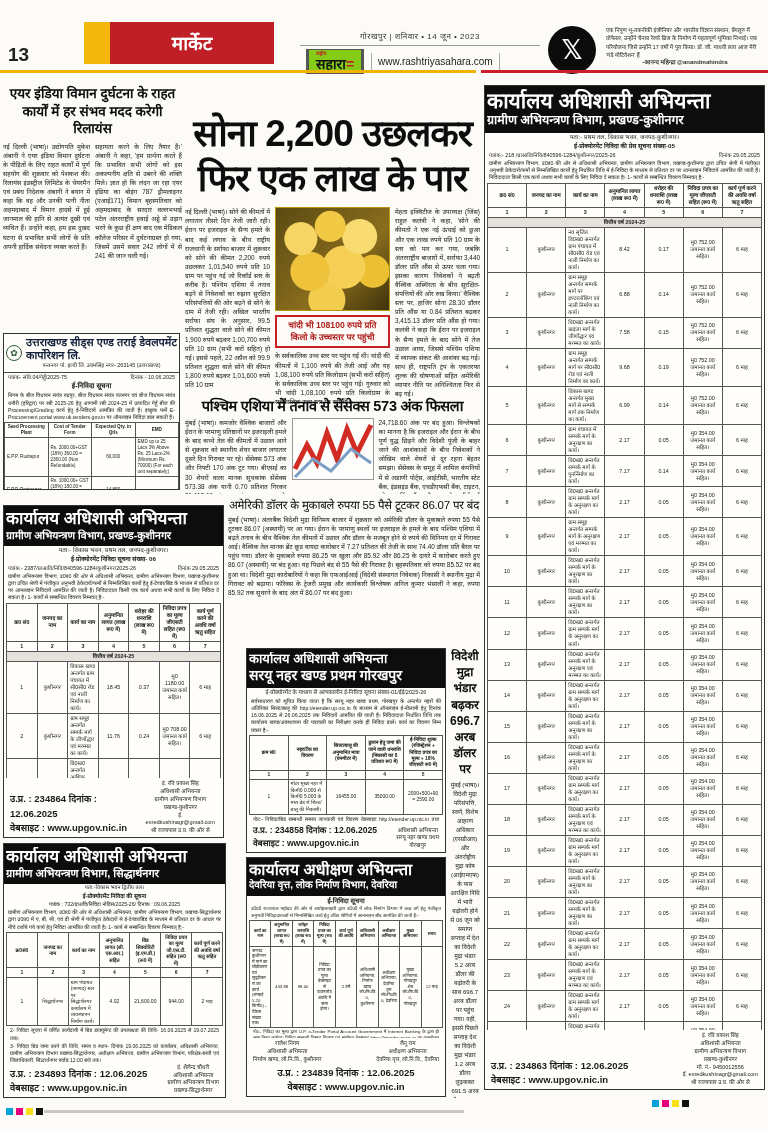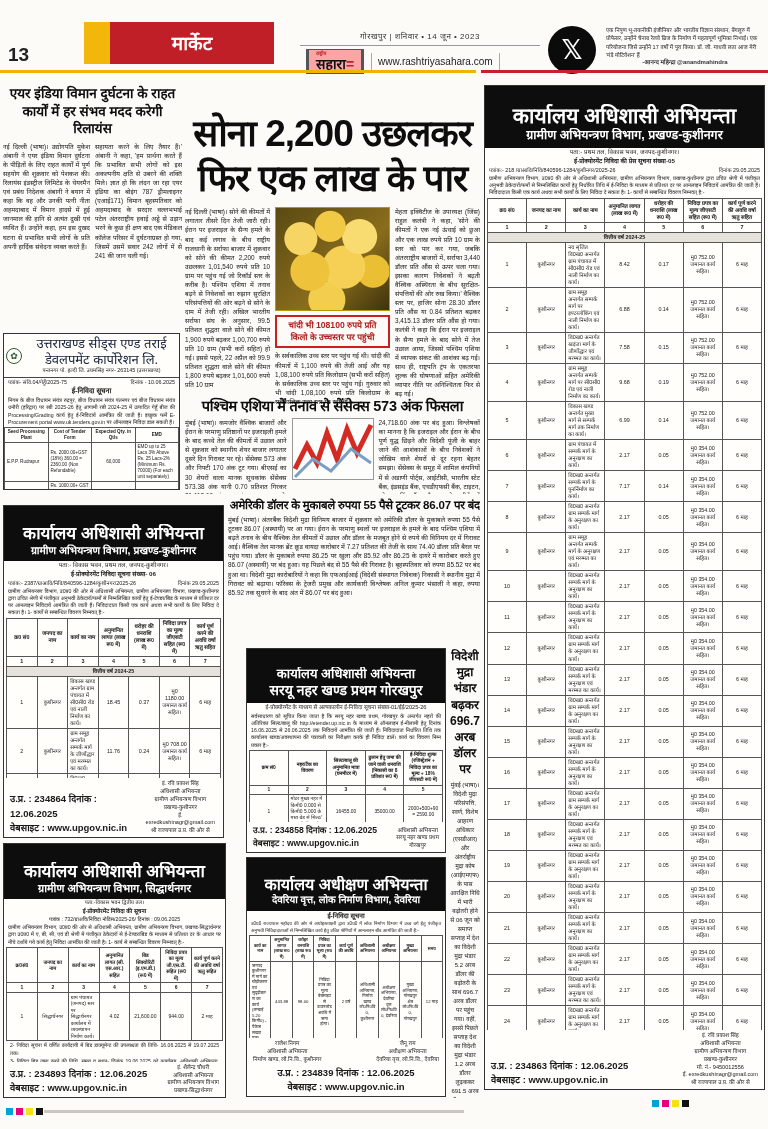--- a/index.html
+++ b/index.html
@@ -7,21 +7,21 @@
   .page{position:relative;width:768px;height:1129px;background:#fcfbf7;margin:0 auto;overflow:hidden;color:#1a1a1a;}
   
   .masthead{position:absolute;left:0;top:0;width:768px;height:78px;}
   .pageno{position:absolute;left:8px;top:44px;font-size:19px;font-weight:bold;color:#222;}
   .secbox{position:absolute;left:84px;top:22px;width:190px;height:42px;background:#c01f27;display:flex;}
   .secbox .ystrip{width:26px;height:100%;background:#f2b70a;}
   .secbox .sectxt{flex:1;color:#fff;font-weight:bold;font-size:19px;display:flex;align-items:center;justify-content:center;}
   .dateline{position:absolute;left:300px;top:30px;width:240px;text-align:center;font-size:8px;color:#333;letter-spacing:.5px;}
   .dateline-rule{position:absolute;left:300px;top:45px;width:240px;border-top:1px solid #999;}
   .brandrow{position:absolute;left:306px;top:49px;display:flex;align-items:center;gap:7px;}
-  .brandbox{border:1px solid #555;border-left:3px solid #555;border-right:3px solid #555;padding:1px 7px;background:#fca5a5;line-height:1;}
+  .brandbox{border:1px solid #555;border-left:3px solid #555;border-right:3px solid #555;padding:1px 7px;background:#84cc16;line-height:1;}
   .brandbox .small{font-size:5px;color:#c01f27;font-weight:bold;display:block;}
   .brandbox .big{font-size:14px;font-weight:bold;color:#111;}
   .brandbox .mark{color:#c01f27;font-weight:bold;}
   .website{font-size:10px;color:#222;border-left:1px solid #aaa;border-right:1px solid #aaa;padding:3px 6px;}
   .xlogo{position:absolute;left:548px;top:26px;width:48px;height:48px;border-radius:50%;background:#0b0b0b;color:#fff;display:flex;align-items:center;justify-content:center;font-size:26px;font-weight:bold;}
   .xquote{position:absolute;left:606px;top:26px;width:158px;font-size:5.6px;line-height:1.5;color:#222;text-align:left;}
   .xattr{position:absolute;left:606px;top:58px;width:158px;font-size:6px;font-weight:bold;color:#333;text-align:center;}
   .rule-y{position:absolute;left:0;top:70px;width:476px;height:3px;background:#f0b400;}
   .rule-r{position:absolute;left:481px;top:70px;width:287px;height:3px;background:#c9202c;}
   
@@ -47,47 +47,47 @@
     radial-gradient(circle at 30% 62%, #eec23a 0 19px, transparent 20px),
     radial-gradient(circle at 60% 58%, #f6d055 0 21px, transparent 22px),
     radial-gradient(circle at 86% 62%, #eabf33 0 16px, transparent 17px),
     radial-gradient(circle at 45% 90%, #f3cd4e 0 18px, transparent 19px),
     linear-gradient(135deg,#5a4a12,#8a6d1d 60%,#3f330c);}
   .silverbox{border:2px solid #c92121;margin-top:4px;padding:3px 2px;text-align:center;font-size:8.6px;font-weight:bold;color:#b02020;line-height:1.35;}
   
   .sx-h{font-size:14.5px;font-weight:800;text-align:center;letter-spacing:-.3px;margin-bottom:3px;white-space:nowrap;}
   .chart{width:82px;height:62px;border:1px solid #999;background:#fdfdfb;flex:none;position:relative;}
   
-  .dl-h{font-size:11.5px;font-weight:700;text-align:right;letter-spacing:-.2px;margin-bottom:3px;white-space:nowrap;}
+  .dl-h{font-size:11.5px;font-weight:400;text-align:center;letter-spacing:-.2px;margin-bottom:3px;white-space:nowrap;}
   
   .fx-h{font-size:12px;font-weight:800;line-height:1.35;text-align:center;margin-bottom:3px;}
   .fx-b{font-size:6px;line-height:1.5;text-align:center;}
   
   .tender{border:1px solid #333;background:#fffefa;display:flex;flex-direction:column;}
-  .bh{background:#0d0d0d;color:#fff;text-align:center;padding:18px 2px 4px;}
+  .bh{background:#0d0d0d;color:#fff;padding:3px 2px 4px;}
   .bh .l1{font-weight:800;line-height:1.15;white-space:nowrap;overflow:hidden;}
   .bh .l2{font-weight:700;line-height:1.25;white-space:nowrap;overflow:hidden;}
   .cline{text-align:center;font-size:6.2px;line-height:1.45;}
   .bold{font-weight:bold;}
   .refrow{display:flex;justify-content:space-between;font-size:5.4px;padding:0 4px;}
   .intro{font-size:5.2px;line-height:1.4;text-align:justify;padding:1px 4px;color:#222;}
   table.ten{width:100%;border-collapse:collapse;font-size:5.4px;color:#1a1a1a;table-layout:fixed;}
   .ten th,.ten td{border:1px solid #555;padding:1px 2px;text-align:center;vertical-align:middle;line-height:1.3;word-wrap:break-word;}
   .ten th{font-weight:bold;}
   .ten td.wn{text-align:left;}
   .band td{background:#e4e2da;font-weight:bold;}
   .notes{font-size:5.1px;line-height:1.4;text-align:justify;padding:1px 4px;}
   .notes div{margin-bottom:1px;}
   .sigrow{display:flex;justify-content:space-between;align-items:flex-end;padding:2px 6px;}
   .sig{font-size:5.6px;line-height:1.4;text-align:center;}
   .reg{font-size:9.5px;font-weight:bold;line-height:1.5;}
   .foot{margin-top:auto;}
   .ukhead{display:flex;align-items:center;gap:4px;border-bottom:1px solid #444;padding:2px;}
   .uklogo{width:16px;height:16px;border:1.5px solid #2e5d34;border-radius:50%;flex:none;display:flex;align-items:center;justify-content:center;font-size:9px;color:#2e5d34;}
-  .uktitle{font-size:13px;font-weight:400;color:#14203a;line-height:1.2;text-align:center;flex:1;}
+  .uktitle{font-size:11px;font-weight:700;color:#14203a;line-height:1.2;text-align:left;flex:1;}
   .cmyk{position:absolute;display:flex;gap:3px;}
   .cmyk i{width:7px;height:7px;display:block;}
   .graybar{position:absolute;height:3px;background:#c9c7c0;}
 </style>
 </head>
 <body>
 
 <div class="page">
 
   <div class="masthead">

